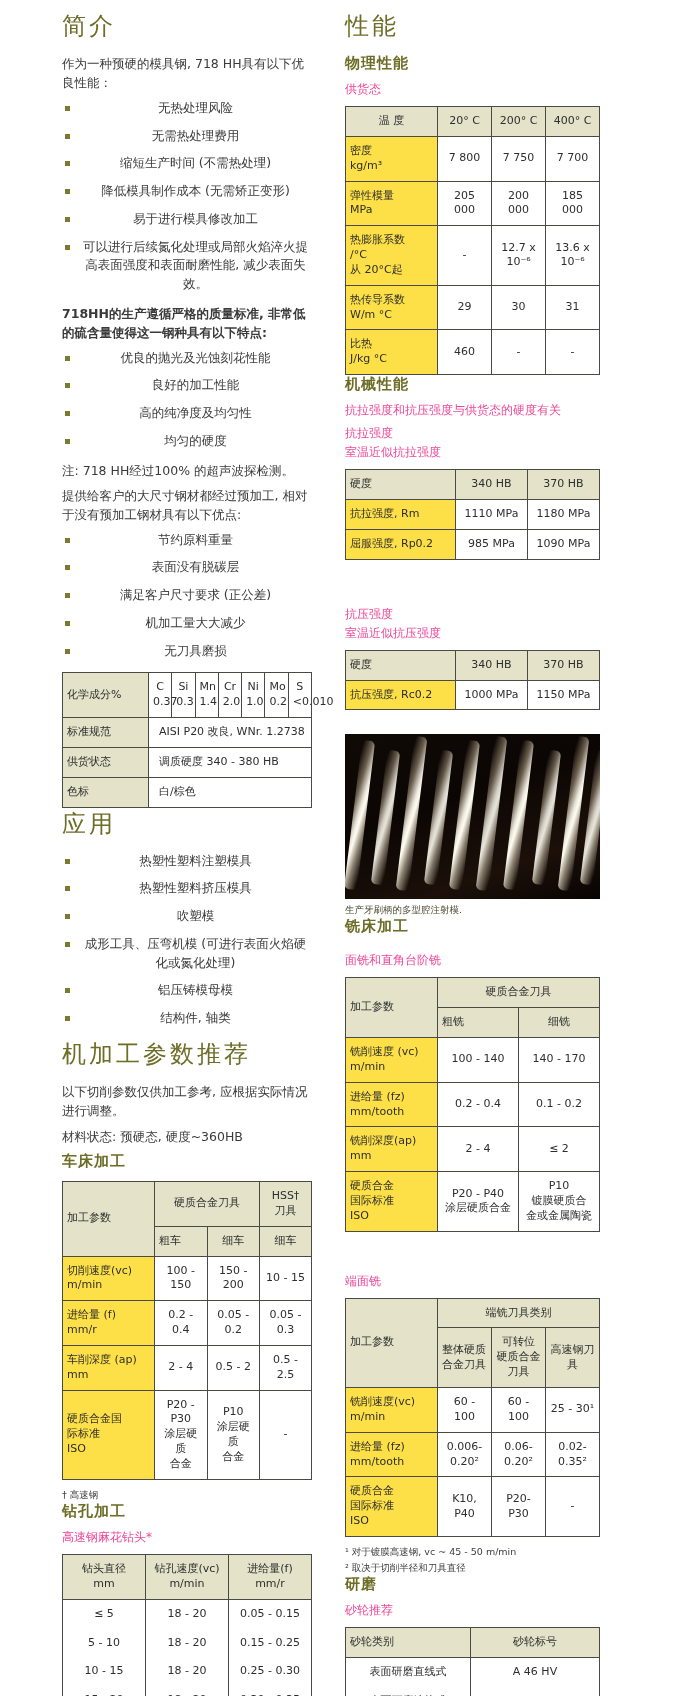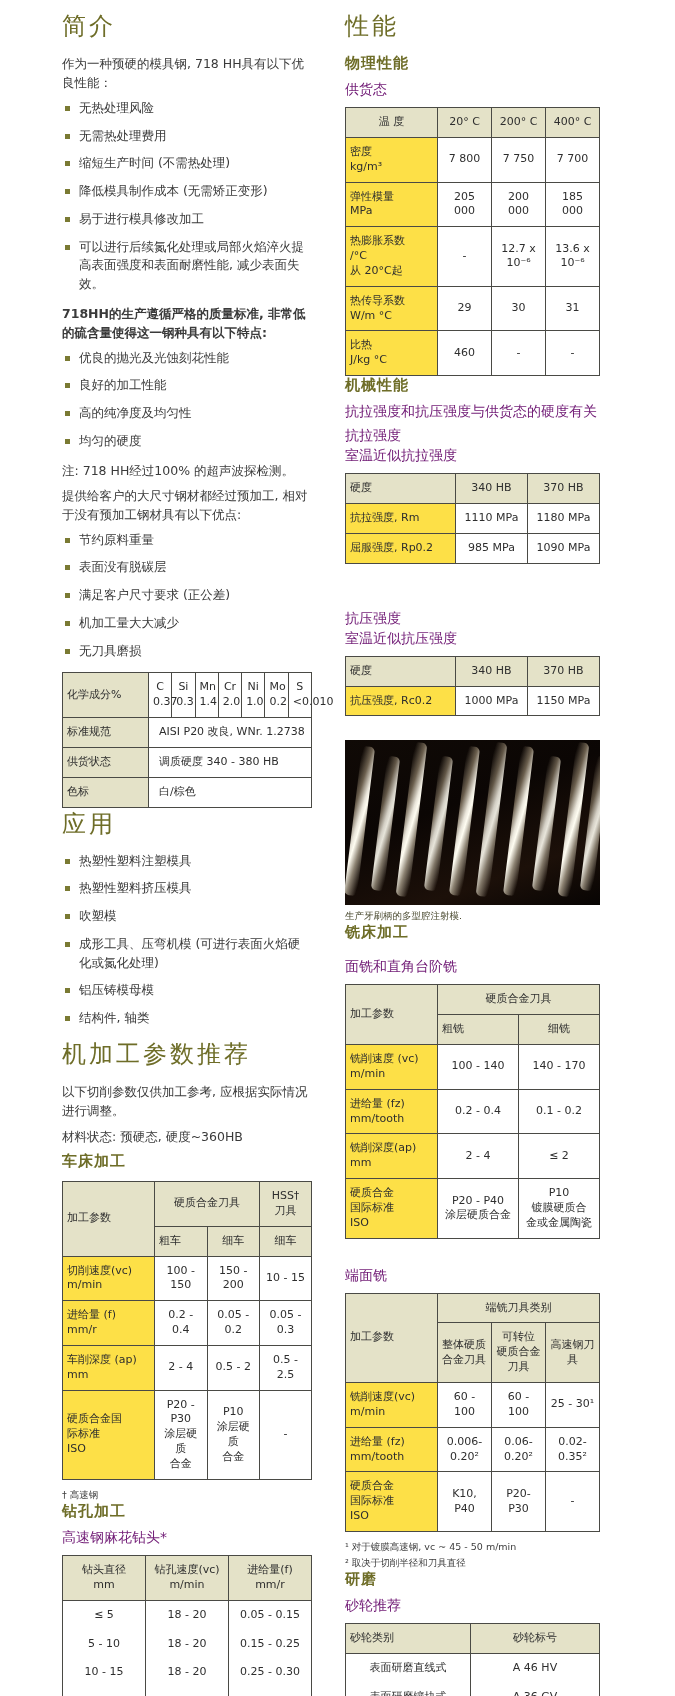--- a/index.html
+++ b/index.html
@@ -15,26 +15,26 @@
 
   h1.big {
     font-family: "DejaVu Serif", serif;
     font-size: 24px; font-weight: normal; letter-spacing: 3px;
     color: #6e6d28; margin: 0 0 12px 0;
   }
   h2.sect {
     font-size: 15px; font-weight: bold; color: #6e6d28;
     margin: 0 0 8px 0; letter-spacing: 1px;
   }
-  .sublabel { font-size: 14px; color: #701a75; margin: 0 0 6px 0; }
+  .sublabel { font-size: 12px; color: #ec4899; margin: 0 0 6px 0; }
   p.body { font-size: 12.5px; line-height: 1.55; margin: 0 0 6px 0; }
   ul.bullets { list-style: none; margin: 2px 0 10px 0; }
   ul.bullets li {
     position: relative; padding-left: 17px; font-size: 12.5px;
-    line-height: 1.5; margin-bottom: 9px;
+    line-height: 1.5; margin-bottom: 9px; text-align: center;
   }
   ul.bullets li::before {
     content:""; position:absolute; left:3px; top:7px;
     width:5px; height:5px; background:#7a7a33;
   }
   .footnote { font-size: 9.5px; color:#3d3d3d; margin-top: 8px; line-height:1.5; }
 
   table.tbl {
     border-collapse: collapse; width: 100%;
     font-size: 11px; color: #2e2e2e; table-layout: fixed;
@@ -46,21 +46,21 @@
   }
   table.tbl th { background: #e4e2c8; font-weight: normal; }
   table.labelcol td:first-child { background: #fde047; text-align: left; }
   table.labelcol th:first-child { text-align: left; }
   table.openrows tbody td { border-top: none; border-bottom: none; }
   table.spec td.lbl { background:#e4e2c8; text-align:left; width: 86px; }
   table.spec td.val { text-align:left; padding-left: 10px; }
   .w-param { width: 92px; }
   .mt8{margin-top:8px;} .mt10{margin-top:10px;} .mt12{margin-top:12px;}
   .mt14{margin-top:14px;font-weight:bold;} .mt16{margin-top:16px;} .mt24{margin-top:24px;}
-  .mt26{margin-top:28px;} .mt28{margin-top:28px;} .mt40{margin-top:40px;}
+  .mt26{margin-top:41px;} .mt28{margin-top:28px;} .mt40{margin-top:40px;}
   .mt44{margin-top:44px;} .mt80{margin-top:80px;} .mt110{margin-top:110px;}
 
   .photo {
     width: 255px; height: 165px; margin-top: 24px;
     background: linear-gradient(160deg, #100a06 0%, #0b0604 40%, #1c1009 75%, #070403 100%);
     overflow: hidden; position: relative;
   }
   .photo i {
     position: absolute; top: 6px; width: 13px; height: 150px;
     transform: rotate(7deg); border-radius: 5px;

